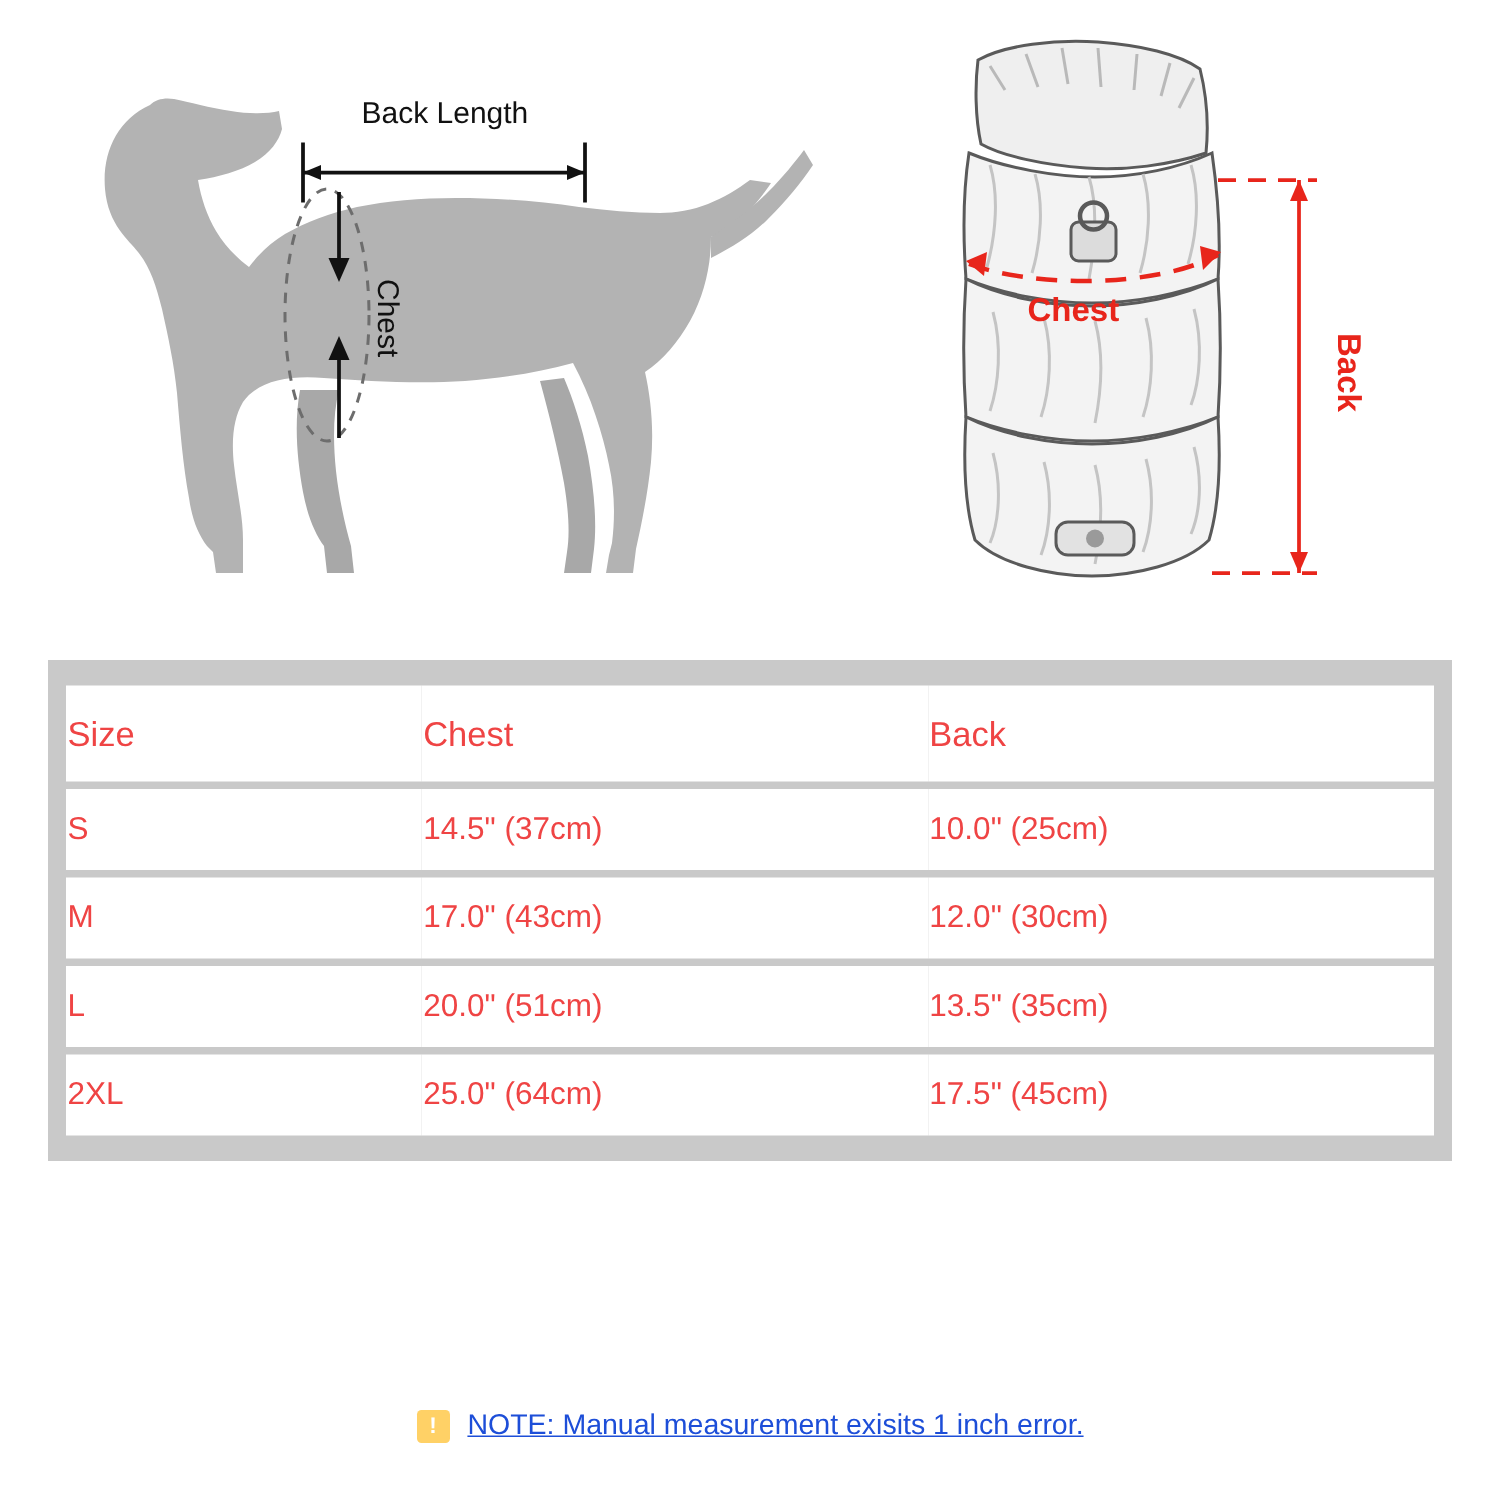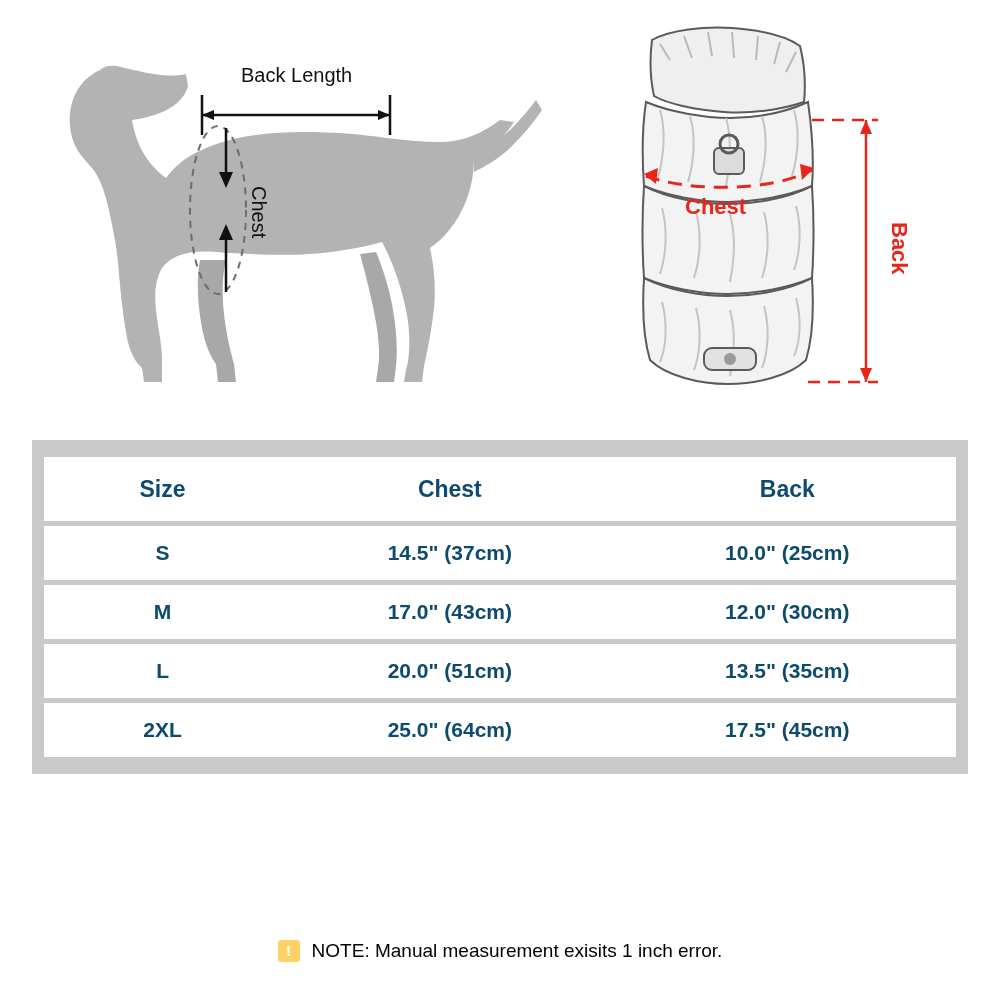--- a/index.html
+++ b/index.html
@@ -56,23 +56,23 @@
   table.size-table {
     width: 100%;
     border-collapse: separate;
     border-spacing: 0 5px;
     table-layout: fixed;
   }
 
   table.size-table th,
   table.size-table td {
     background: #ffffff;
-    text-align: center;
-    font-weight: bold;
-    color: #0c4a6e;
+    text-align: left;
+    font-weight: normal;
+    color: #ef4444;
     height: 52px;
     vertical-align: middle;
   }
 
   table.size-table thead th {
     font-size: 23px;
     height: 62px;
   }
 
   table.size-table tbody td {
@@ -100,21 +100,22 @@
     background: #ffd166;
     border-radius: 3px;
     color: #ffffff;
     font-size: 15px;
     line-height: 22px;
     text-align: center;
     font-weight: bold;
   }
   .note-text {
     font-size: 19px;
-    color: #000000;
+    color: #1d4ed8;
+    text-decoration: underline;
   }
 
   
   .lbl { font-family: "Liberation Sans", sans-serif; font-size: 20px; fill: #111111; }
   .lbl-red { font-family: "Liberation Sans", sans-serif; font-size: 22px; fill: #e8251b; font-weight: bold; }
 </style>
 </head>
 <body>
 
 <div class="illustrations">

